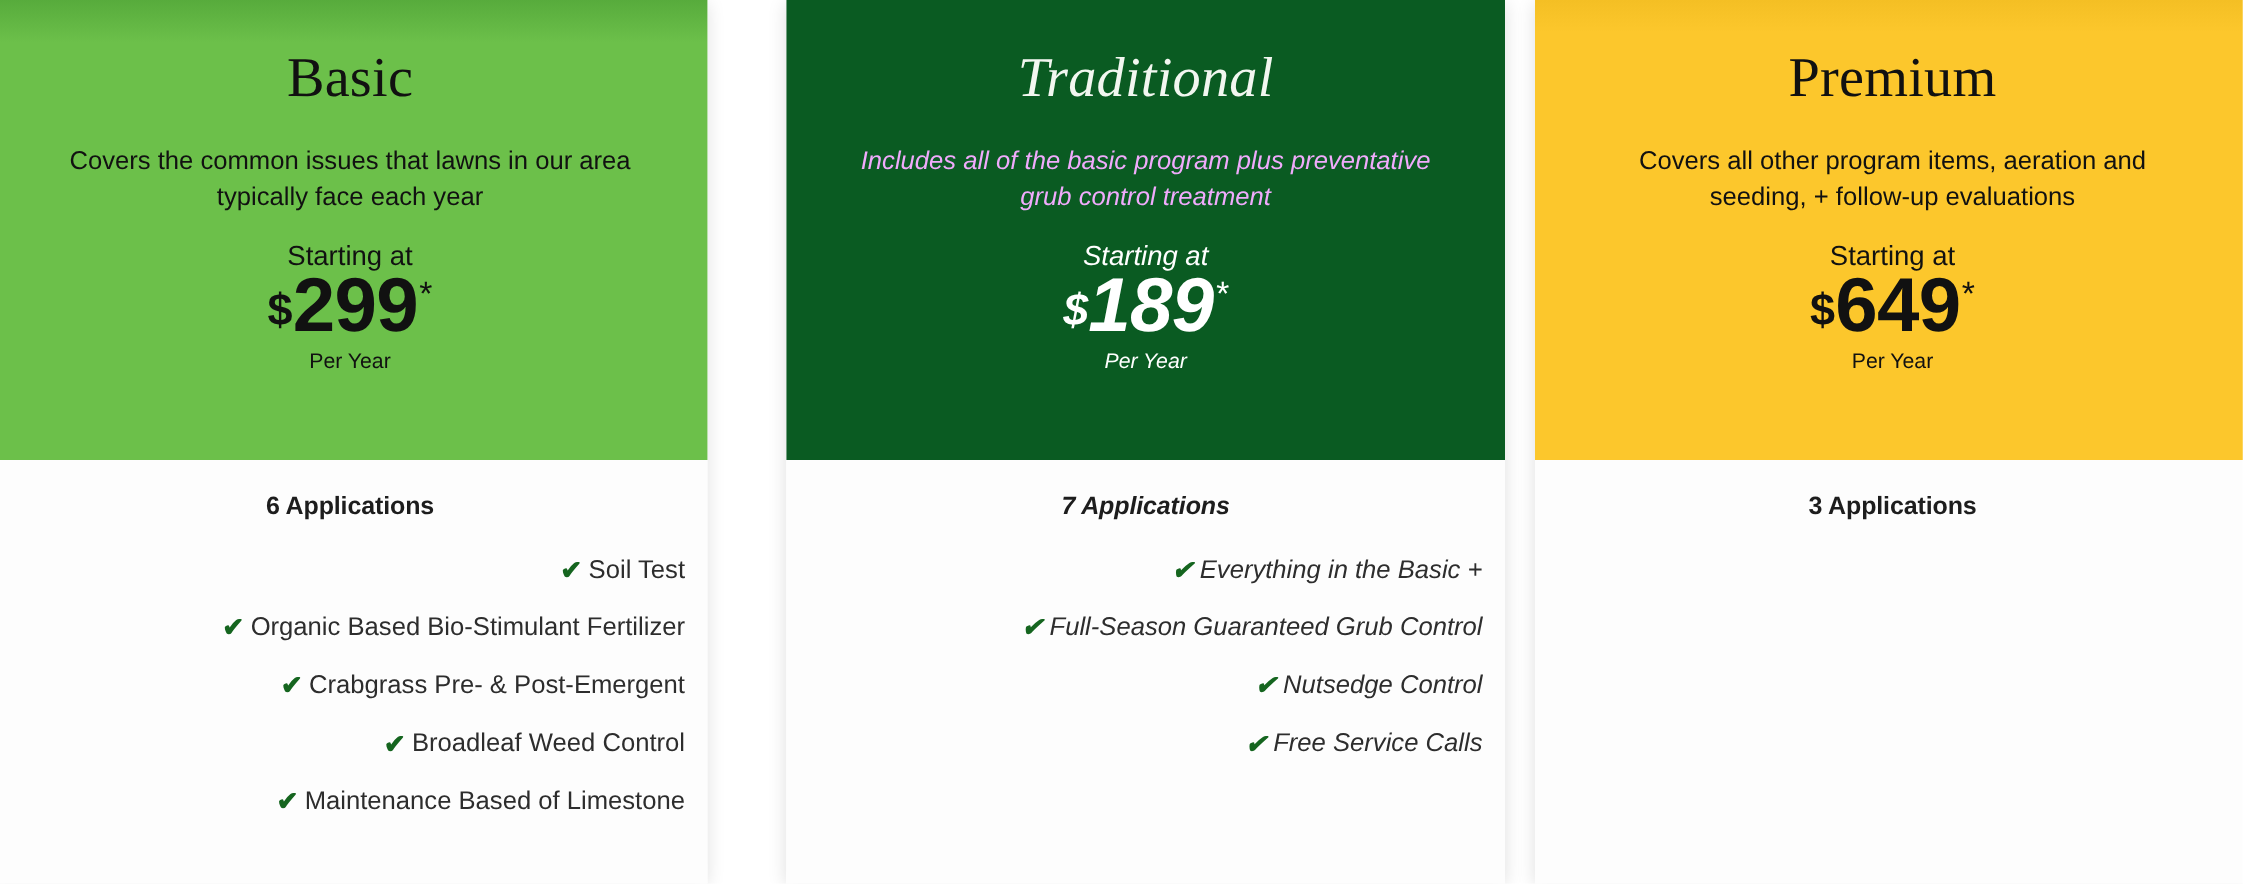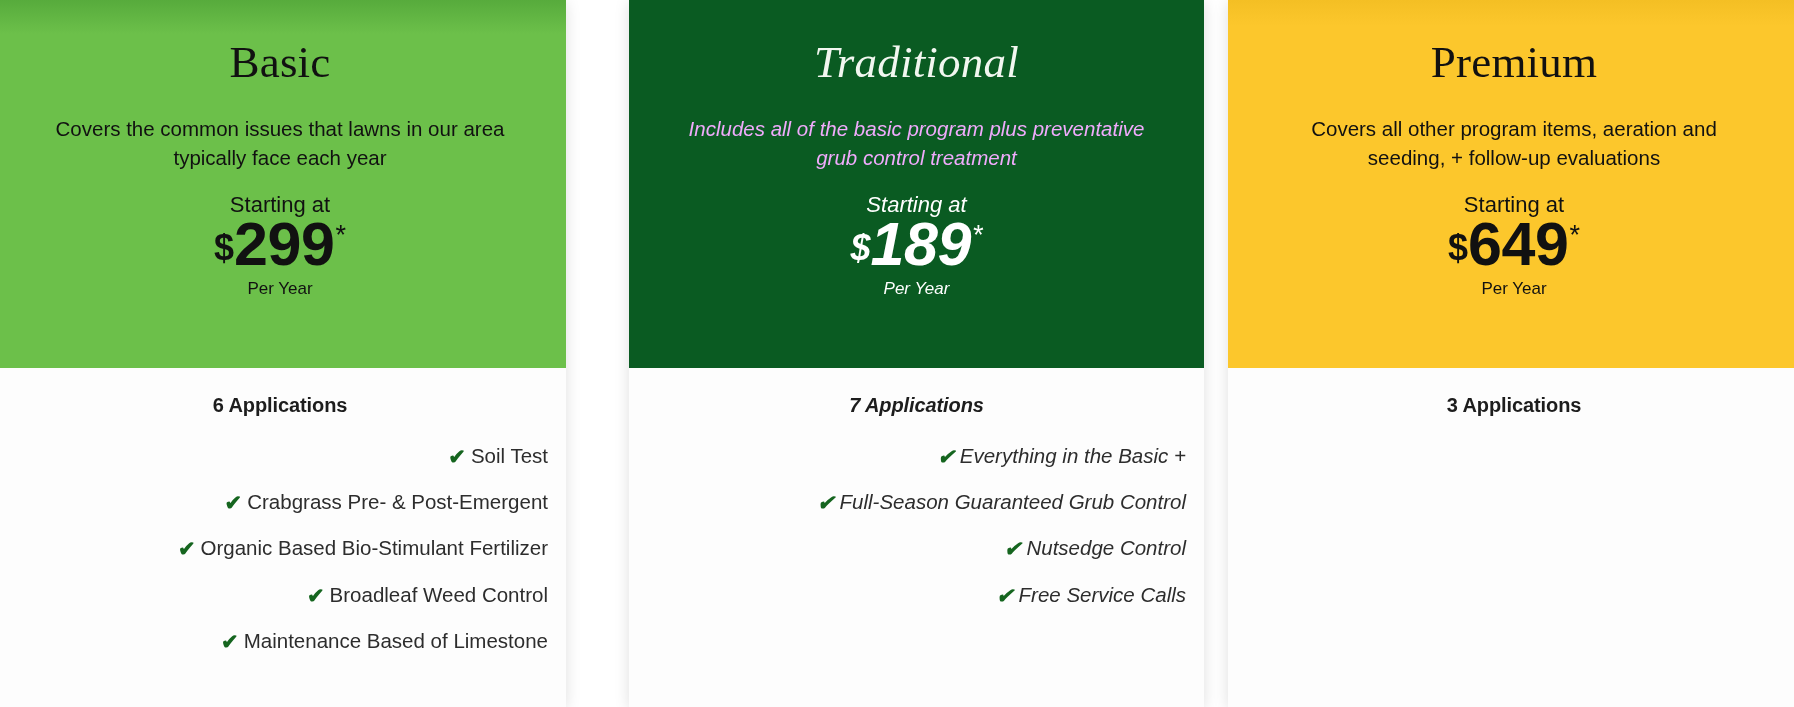--- a/index.html
+++ b/index.html
@@ -186,24 +186,24 @@
         <div class="per-year">Per Year</div>
       </div>
     </div>
     <div class="card-body">
       <div class="applications-count">6 Applications</div>
       <ul class="feature-list">
         <li class="feature-item">
           <span class="check-icon">✔</span><span class="feature-text">Soil Test</span>
         </li>
         <li class="feature-item">
+          <span class="check-icon">✔</span><span class="feature-text">Organic Based Bio-Stimulant Fertilizer</span>
+        </li>
+        <li class="feature-item">
           <span class="check-icon">✔</span><span class="feature-text">Crabgrass Pre- &amp; Post-Emergent</span>
-        </li>
-        <li class="feature-item">
-          <span class="check-icon">✔</span><span class="feature-text">Organic Based Bio-Stimulant Fertilizer</span>
         </li>
         <li class="feature-item">
           <span class="check-icon">✔</span><span class="feature-text">Broadleaf Weed Control</span>
         </li>
         <li class="feature-item">
           <span class="check-icon">✔</span><span class="feature-text">Maintenance Based of Limestone</span>
         </li>
       </ul>
     </div>
   </div>

